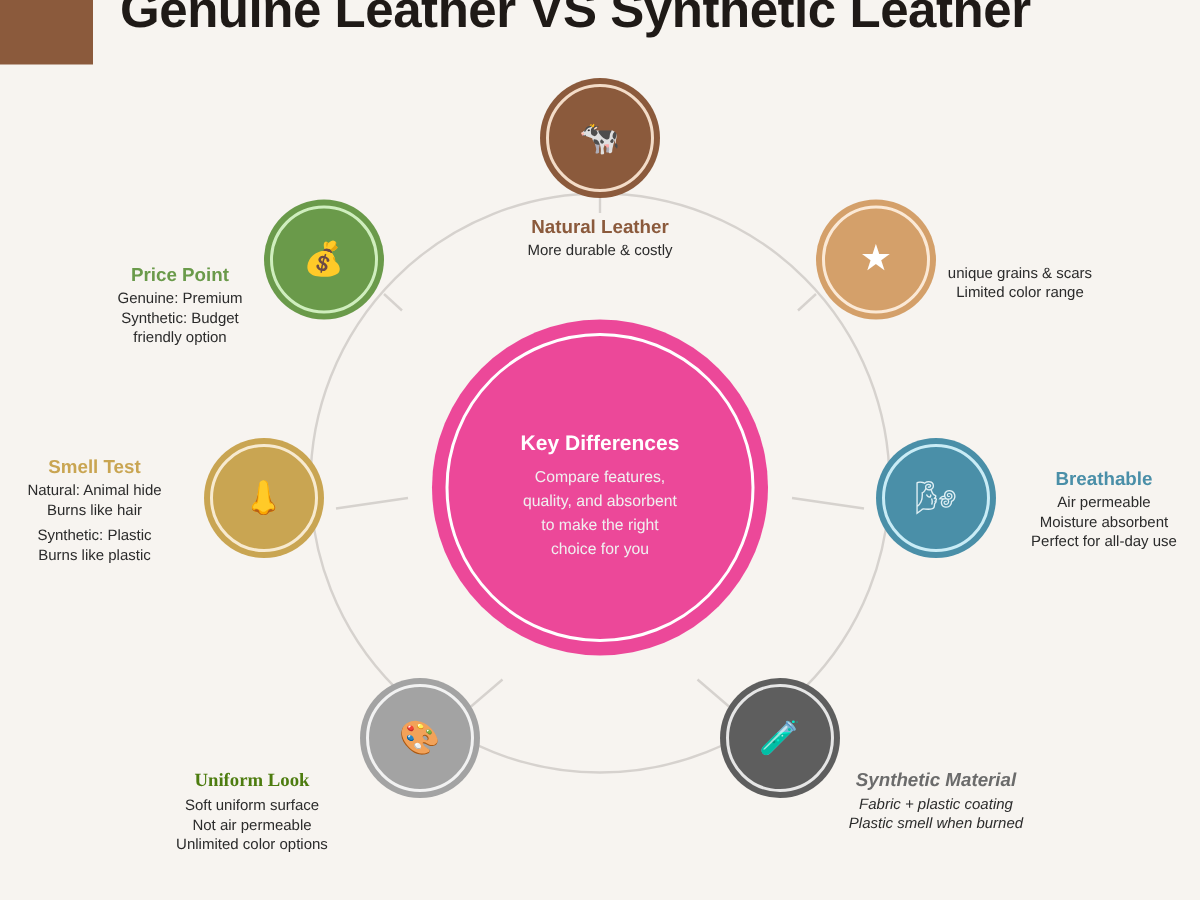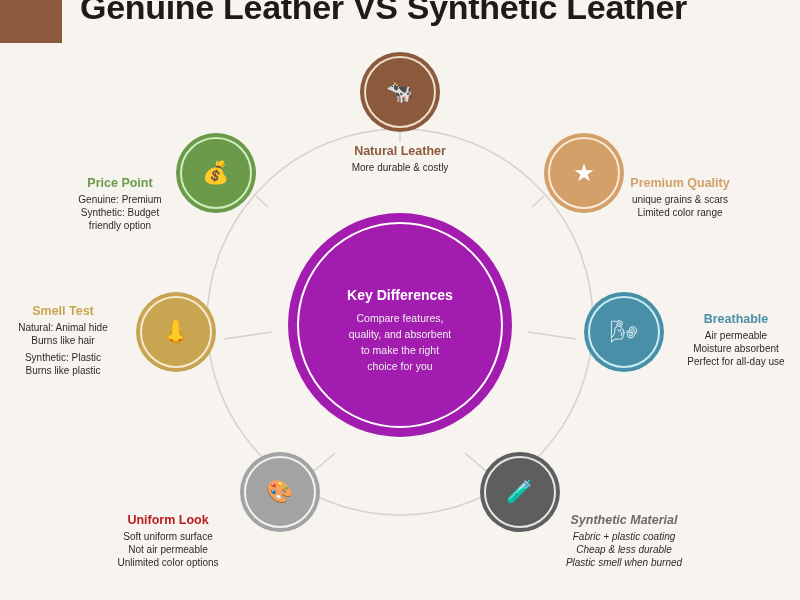--- a/index.html
+++ b/index.html
@@ -30,21 +30,21 @@
   }
   .node .icon { font-size: 22px; line-height: 1; position: relative; z-index: 2; }
   .label {
     position: absolute; text-align: center; width: 180px;
   }
   .label .title { font-weight: bold; font-size: 12.5px; margin-bottom: 3px; }
   .label .line { font-size: 10px; color: #2b2b2b; line-height: 13px; }
   .label .gap { height: 4px; }
   .center {
     position: absolute; left: 288px; top: 213px; width: 224px; height: 224px;
-    border-radius: 50%; background: #a21caf;
+    border-radius: 50%; background: #ec4899;
   }
   .center .inner {
     position: absolute; left: 9px; top: 9px; right: 9px; bottom: 9px;
     border-radius: 50%; border: 2px solid #ffffff;
   }
   .center .ctitle {
     position: absolute; top: 74px; left: 0; right: 0; text-align: center;
     color: #fff; font-weight: bold; font-size: 14px;
   }
   .center .cbody {
@@ -98,21 +98,20 @@
   <div class="line">Genuine: Premium</div>
   <div class="line">Synthetic: Budget</div>
   <div class="line">friendly option</div>
 </div>
 
 <div class="node" style="left:544px;top:133px;width:80px;height:80px;background:#d4a06a;">
   <div class="inner" style="left:4px;top:4px;right:4px;bottom:4px;border-color:#fbe9d6;"></div>
   <span class="icon" style="color:#ffffff;font-size:24px;">★</span>
 </div>
 <div class="label" style="left:590px;top:176px;">
-  <div class="title" style="color:#d4a06a;">Premium Quality</div>
   <div class="line">unique grains &amp; scars</div>
   <div class="line">Limited color range</div>
 </div>
 
 <div class="node" style="left:136px;top:292px;width:80px;height:80px;background:#c9a552;">
   <div class="inner" style="left:4px;top:4px;right:4px;bottom:4px;border-color:#f7ead0;"></div>
   <span class="icon">👃</span>
 </div>
 <div class="label" style="left:-27px;top:304px;">
   <div class="title" style="color:#c9a552;">Smell Test</div>
@@ -132,28 +131,27 @@
   <div class="line">Air permeable</div>
   <div class="line">Moisture absorbent</div>
   <div class="line">Perfect for all-day use</div>
 </div>
 
 <div class="node" style="left:240px;top:452px;width:80px;height:80px;background:#a3a3a3;">
   <div class="inner" style="left:4px;top:4px;right:4px;bottom:4px;border-color:#f2f2f2;"></div>
   <span class="icon">🎨</span>
 </div>
 <div class="label" style="left:78px;top:513px;">
-  <div class="title" style="color:#b91c1c;">Uniform Look</div>
+  <div class="title" style="color:#4d7c0f;font-family:Liberation Serif, serif;">Uniform Look</div>
   <div class="line">Soft uniform surface</div>
   <div class="line">Not air permeable</div>
   <div class="line">Unlimited color options</div>
 </div>
 
 <div class="node" style="left:480px;top:452px;width:80px;height:80px;background:#5e5e5e;">
   <div class="inner" style="left:4px;top:4px;right:4px;bottom:4px;border-color:#e6e6e6;"></div>
   <span class="icon">🧪</span>
 </div>
 <div class="label" style="left:534px;top:513px;font-style:italic;">
   <div class="title" style="color:#6b6b6b;">Synthetic Material</div>
   <div class="line">Fabric + plastic coating</div>
-  <div class="line">Cheap &amp; less durable</div>
   <div class="line">Plastic smell when burned</div>
 </div>
 
 </body></html>

